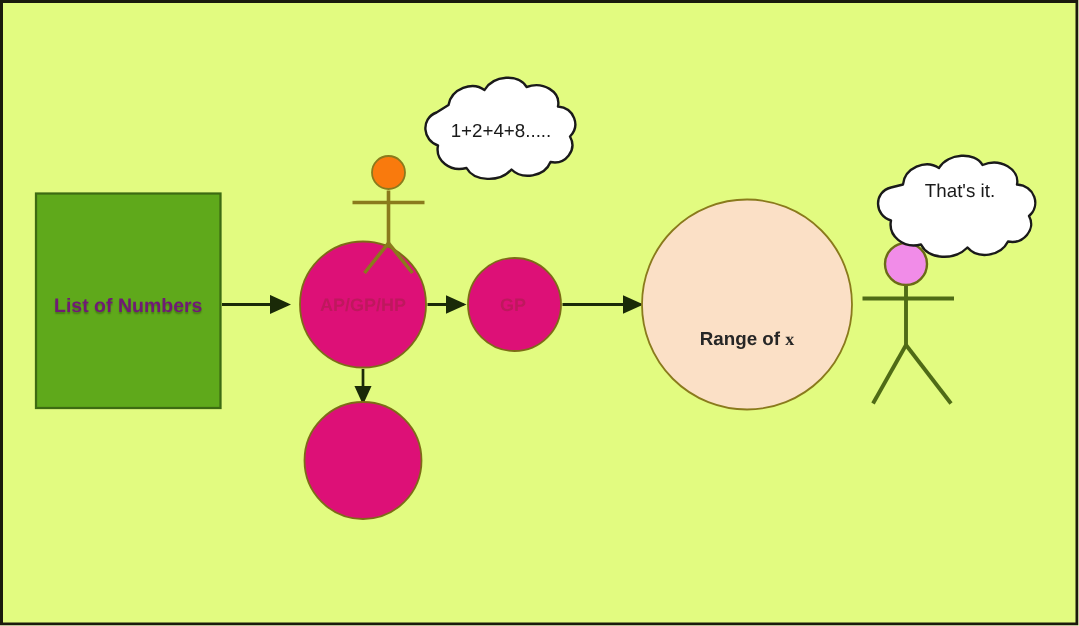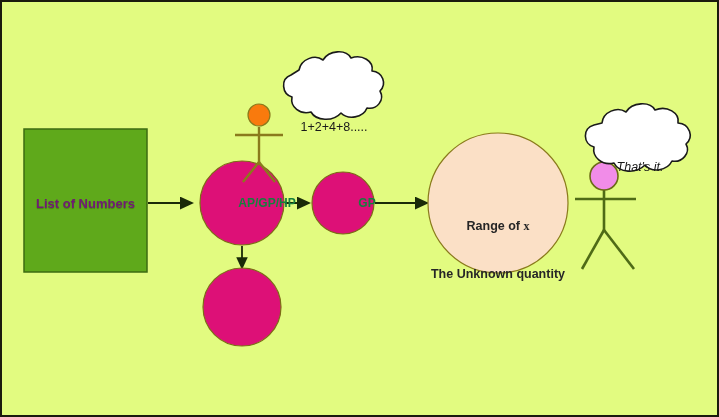--- a/index.html
+++ b/index.html
@@ -30,42 +30,40 @@
     pointer-events: none;
     white-space: pre;
   }
   .rect-label {
     color: #701a75;
     font-weight: bold;
     font-size: 13px;
     text-shadow: 0 1px 1px rgba(0,0,0,0.25);
   }
   .circle-label {
-    color: #15803d;
+    color: #be185d;
     font-weight: bold;
     font-size: 12px;
     line-height: 15px;
-    padding-left: 25px;
   }
   .peach-label {
     color: #262626;
     font-size: 12.5px;
     line-height: 16px;
     font-weight: bold;
   }
   .peach-label .var {
     font-family: "Liberation Serif", serif;
     font-style: normal;
     font-size: 12px;
   }
   .cloud-label {
     color: #1a1a1a;
     font-size: 12.5px;
     text-align: center;
-    margin-top: 40px;
   }
 </style>
 </head>
 <body>
 
 <div id="canvas">
 
   <svg id="scene" viewBox="0 0 719 417">
     <defs>
       <marker id="arrowhead" markerWidth="7" markerHeight="7" refX="6" refY="3.2" orient="auto">
@@ -140,20 +138,19 @@
 
   <div class="node-label circle-label" style="left:198px; top:194px; width:84px;">AP/GP/HP</div>
 
   <div class="node-label circle-label" style="left:310px; top:194px; width:60px;">GP</div>
 
   <div class="node-label circle-label" style="left:193px; top:289px; width:94px;">
   </div>
 
   <div class="node-label peach-label" style="left:421px; top:184px; width:150px;">
     <div><span>Range of </span><span class="var">x</span></div>
-    <div>The Unknown quantity</div>
   </div>
 
   <div class="node-label cloud-label" style="left:282px; top:78px; width:100px;">1+2+4+8.....</div>
 
-  <div class="node-label cloud-label" style="left:590px; top:118px; width:96px;font-style:italic;">That's it.</div>
+  <div class="node-label cloud-label" style="left:590px; top:118px; width:96px;">That's it.</div>
 
 </div>
 
 </body></html>

